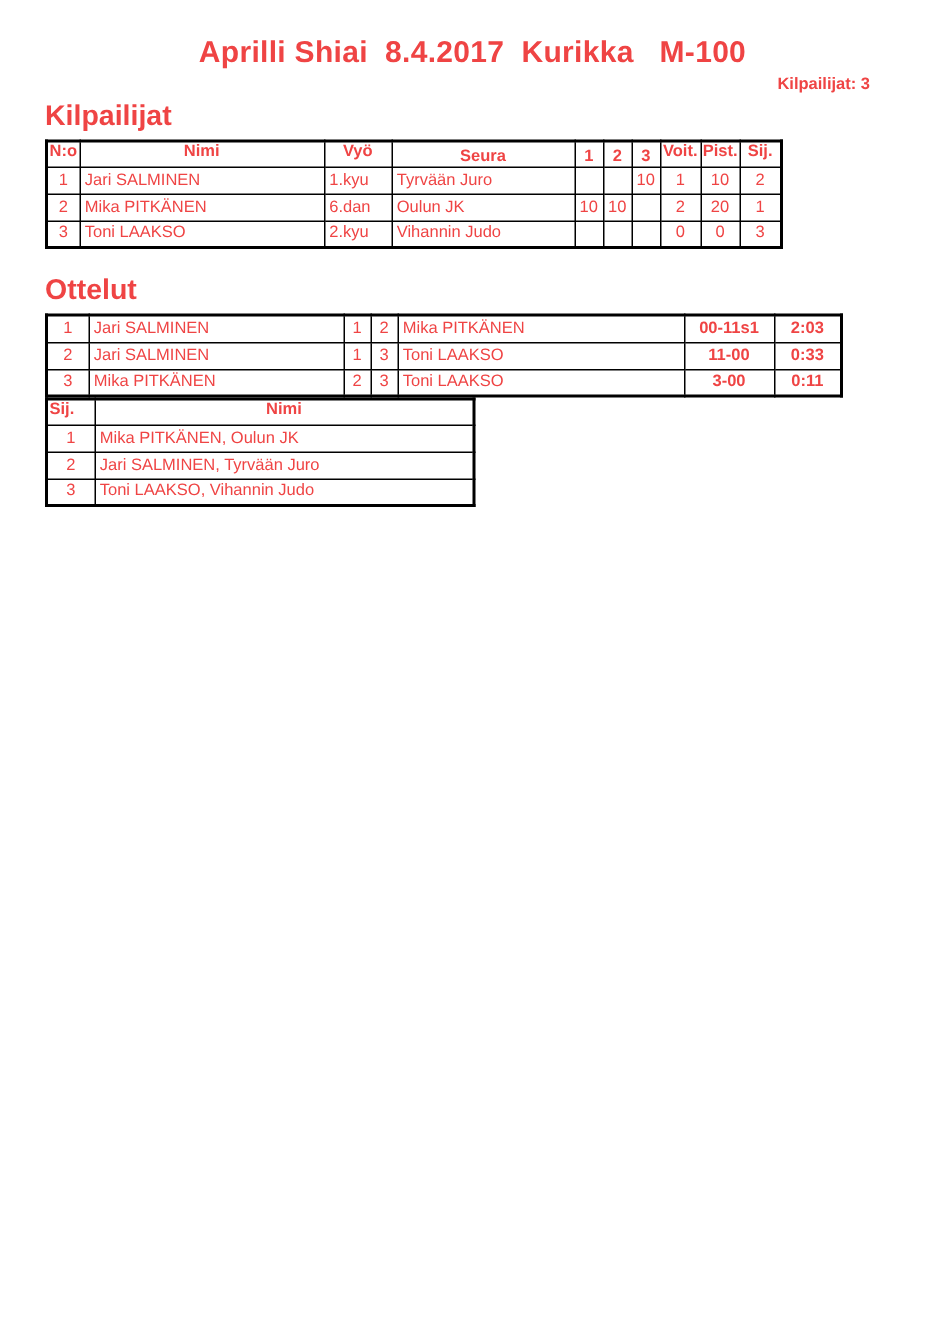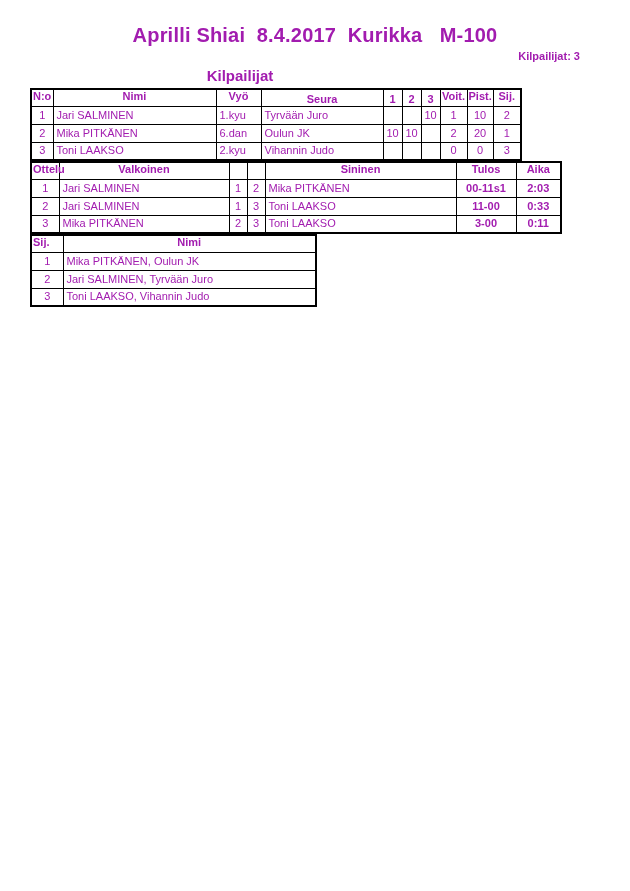--- a/index.html
+++ b/index.html
@@ -1,21 +1,21 @@
 <!DOCTYPE html>
 <html><head>
 <meta charset="utf-8">
 <style>
   * { box-sizing: border-box; }
   html, body { margin: 0; padding: 0; background: #fff; }
   .page {
     width: 630px;
     height: 891px;
     background: #ffffff;
-    color: #a21caf;
+    color: #ef4444;
     font-family: "Liberation Sans", sans-serif;
     position: relative;
     overflow: hidden;
   }
   .title {
     padding-top: 24px;
     text-align: center;
     font-size: 20px;
     font-weight: bold;
     white-space: pre;
@@ -23,23 +23,22 @@
   }
   .count-label {
     margin-top: 3px;
     padding-right: 50px;
     text-align: right;
     font-size: 11px;
     font-weight: bold;
   }
   .section-heading {
     margin-left: 30px;
-    font-size: 15px;
+    font-size: 19px;
     font-weight: bold;
-    text-align: center;
   }
   .hw1 { width: 420px; margin-top: 5px; margin-bottom: 4px; }
   .hw2 { width: 530px; margin-top: 17px; margin-bottom: 4px; }
   .hw3 { width: 285px; margin-top: 17px; margin-bottom: 4px; }
 
   table {
     border-collapse: collapse;
     table-layout: fixed;
     margin-left: 30px;
     border: 2px solid #000;
@@ -135,40 +134,32 @@
       <td class="c tight"></td>
       <td class="c tight"></td>
       <td class="c tight"></td>
       <td class="c tight">0</td>
       <td class="c tight">0</td>
       <td class="c tight">3</td>
     </tr>
   </tbody>
     </table>
 
+  <div class="section-heading hw2">Ottelut</div>
   <table class="t2">
     <colgroup>
       <col style="width:28px">
         <col style="width:170px">
         <col style="width:18px">
         <col style="width:18px">
       <col style="width:191px">
         <col style="width:60px">
         <col style="width:45px">
     </colgroup>
     <tbody>
-        <tr class="hdr">
-      <th class="l vt tight">Ottelu</th>
-      <th class="c vt">Valkoinen</th>
-      <th class="c vt tight"></th>
-      <th class="c vt tight"></th>
-      <th class="c vt">Sininen</th>
-      <th class="c vt">Tulos</th>
-      <th class="c vt">Aika</th>
-    </tr>
     <tr>
       <td class="c">1</td>
       <td class="l">Jari SALMINEN</td>
       <td class="c tight">1</td>
       <td class="c tight">2</td>
       <td class="l">Mika PITKÄNEN</td>
       <td class="c b">00-11s1</td>
       <td class="c b">2:03</td>
     </tr>
     <tr>

